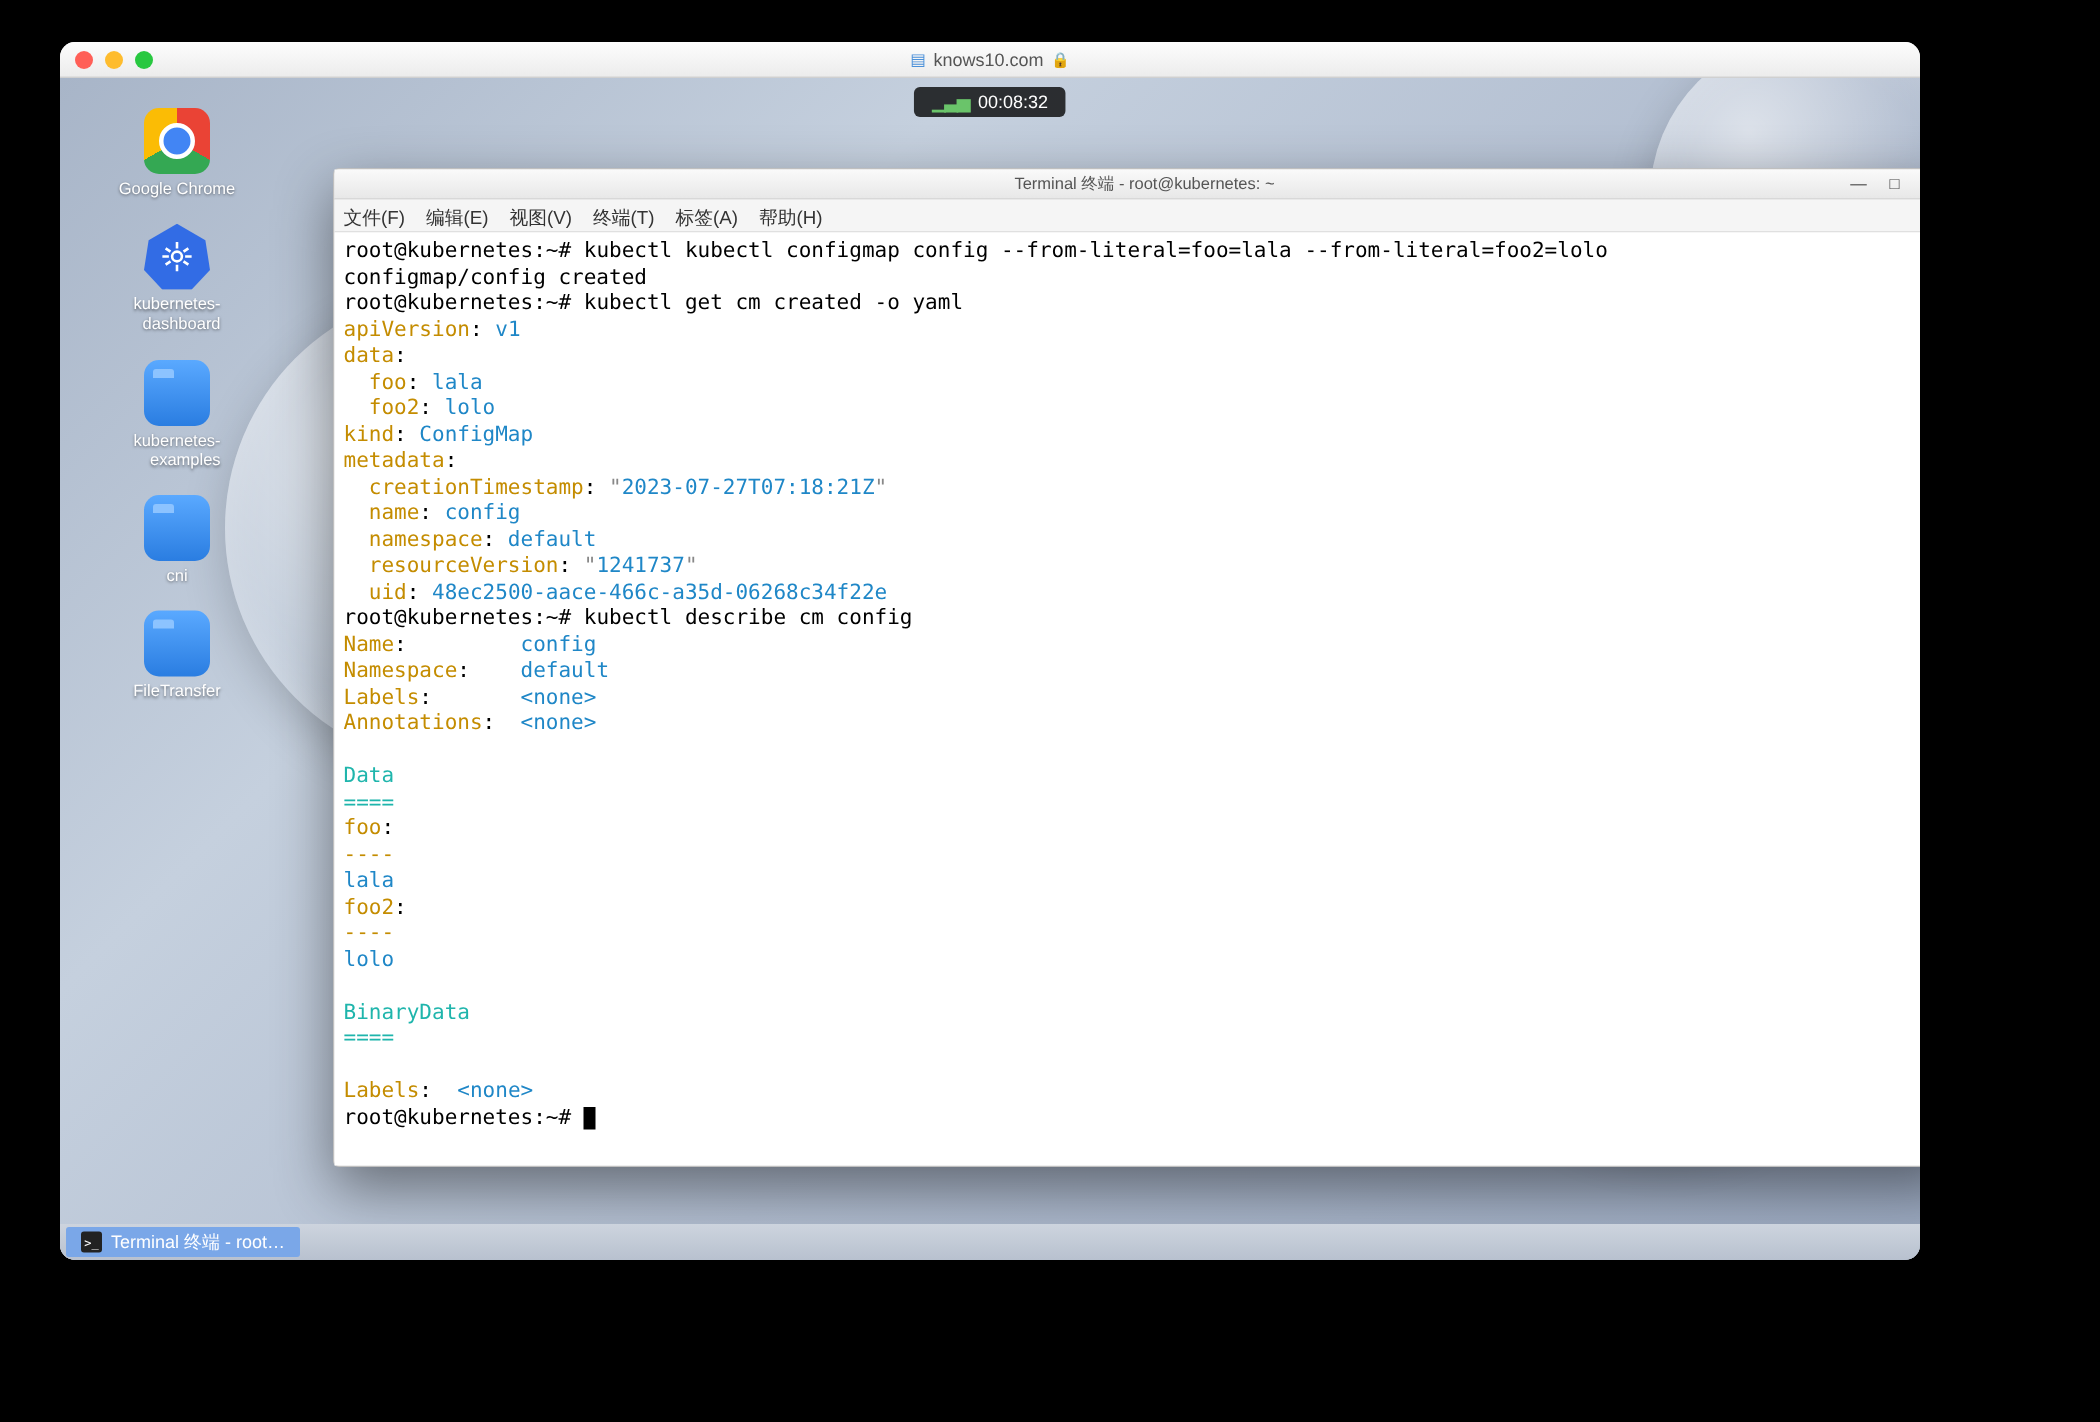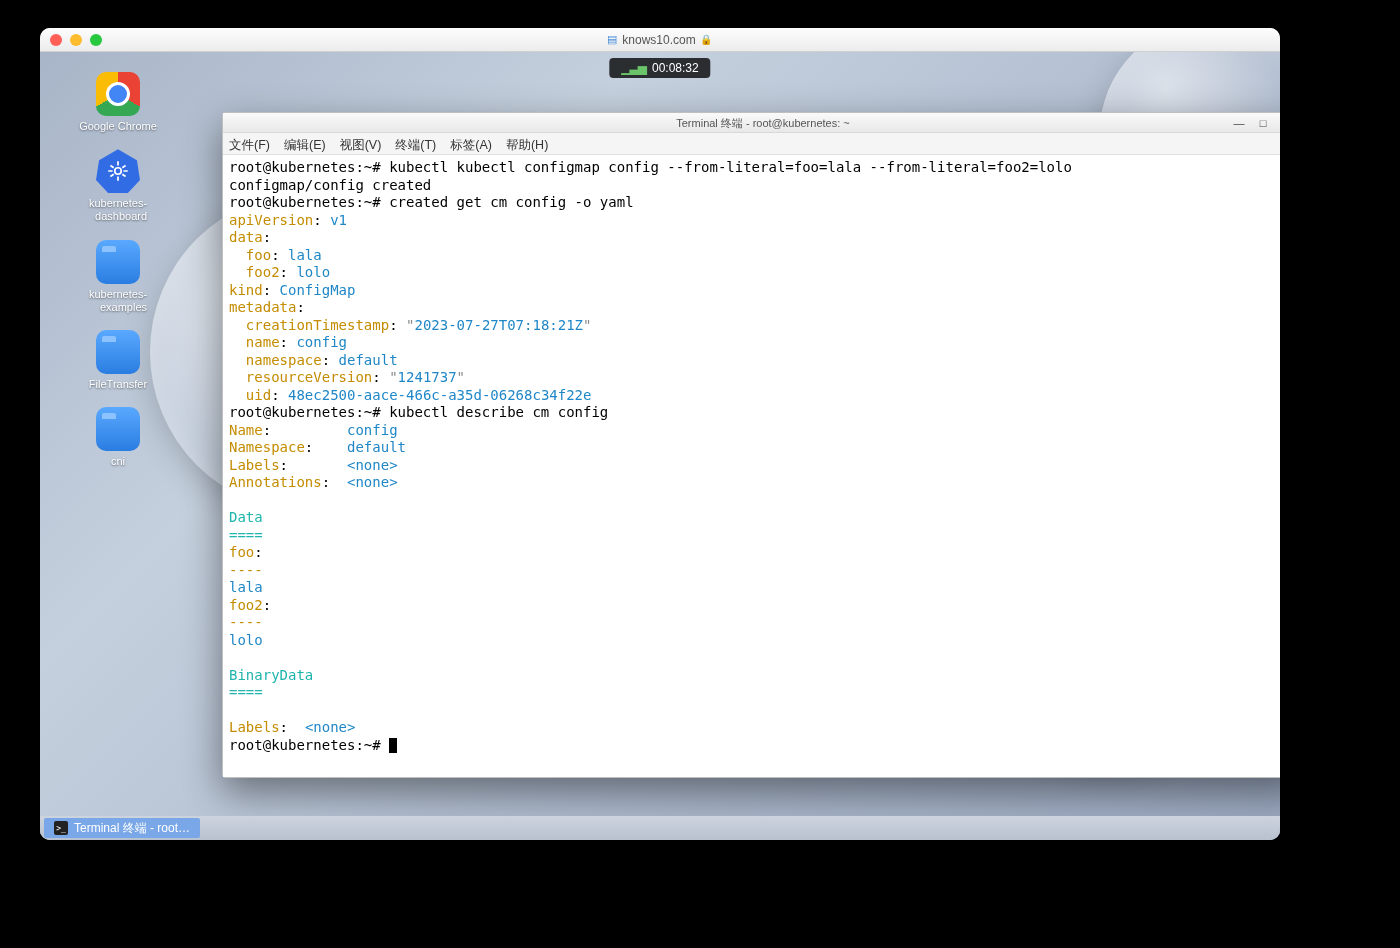--- a/index.html
+++ b/index.html
@@ -173,25 +173,25 @@
         <div class="label">kubernetes-
 dashboard</div>
       </div>
       <div class="d-icon">
         <div class="glyph folder-glyph"></div>
         <div class="label">kubernetes-
 examples</div>
       </div>
       <div class="d-icon">
         <div class="glyph folder-glyph"></div>
+        <div class="label">cni</div>
+      </div>
+      <div class="d-icon">
+        <div class="glyph folder-glyph"></div>
         <div class="label">FileTransfer</div>
-      </div>
-      <div class="d-icon">
-        <div class="glyph folder-glyph"></div>
-        <div class="label">cni</div>
       </div>
     </div>
 
     <div class="terminal-window">
       <div class="term-titlebar">
         <span>Terminal 终端 - root@kubernetes: ~</span>
         <div class="term-controls">
           <span>—</span>
           <span>□</span>
           <span>✕</span>
@@ -200,21 +200,21 @@
       <div class="term-menu">
         <span>文件(F)</span>
         <span>编辑(E)</span>
         <span>视图(V)</span>
         <span>终端(T)</span>
         <span>标签(A)</span>
         <span>帮助(H)</span>
       </div>
       <div class="term-body"><span>root@kubernetes:~#</span> <span>kubectl kubectl configmap config --from-literal=foo=lala --from-literal=foo2=lolo</span>
 <span>configmap/config created</span>
-<span>root@kubernetes:~#</span> <span>created get cm config -o yaml</span>
+<span>root@kubernetes:~#</span> <span>kubectl get cm created -o yaml</span>
 <span class="y">apiVersion</span>: <span class="b">v1</span>
 <span class="y">data</span>:
   <span class="y">foo</span>: <span class="b">lala</span>
   <span class="y">foo2</span>: <span class="b">lolo</span>
 <span class="y">kind</span>: <span class="b">ConfigMap</span>
 <span class="y">metadata</span>:
   <span class="y">creationTimestamp</span>: <span class="g">"</span><span class="b">2023-07-27T07:18:21Z</span><span class="g">"</span>
   <span class="y">name</span>: <span class="b">config</span>
   <span class="y">namespace</span>: <span class="b">default</span>
   <span class="y">resourceVersion</span>: <span class="g">"</span><span class="b">1241737</span><span class="g">"</span>

